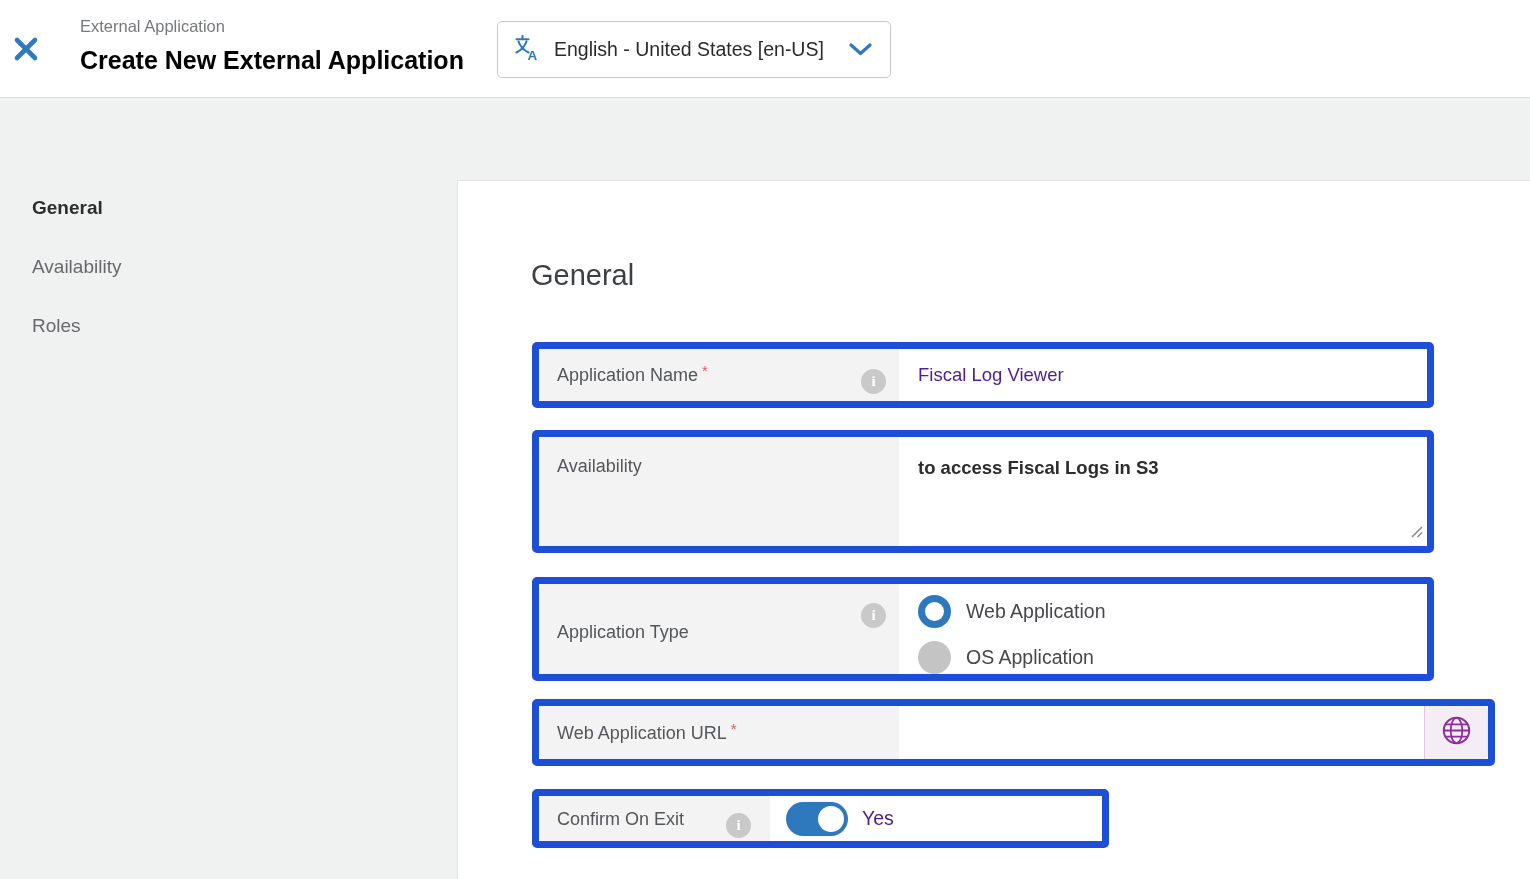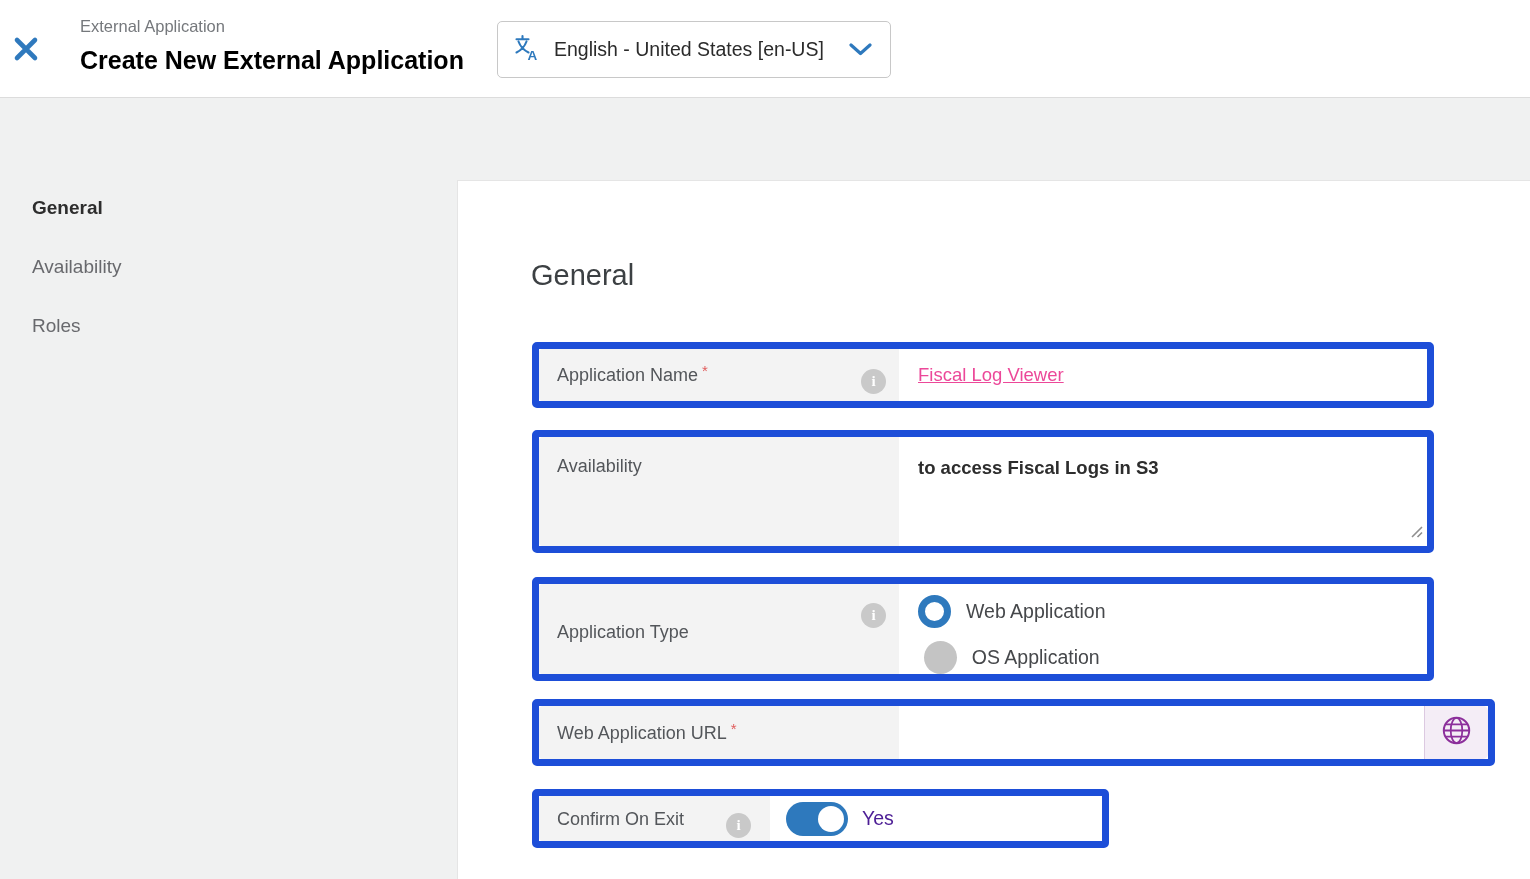--- a/index.html
+++ b/index.html
@@ -28,31 +28,31 @@
   
   .row { position:absolute; left:74px; background:#fff; border:7px solid #1d4ed8; border-radius:5px; display:flex; overflow:visible; }
   .row-label { background:#f3f3f3; flex:none; width:360px; position:relative; color:#53565a; font-size:18px; border-radius:4px 0 0 4px; }
   .row-label .lbl-txt { position:absolute; left:18px; white-space:nowrap; }
   .req { color:#e05c5c; font-size:15px; position:relative; top:-5px; margin-left:4px; }
   .info-icon { position:absolute; width:25px; height:25px; border-radius:50%; background:#c9c9c9; color:#fff; font-size:15px; font-weight:700; display:flex; align-items:center; justify-content:center; cursor:pointer; font-family:"Liberation Serif","DejaVu Serif",serif; }
 
   .row-name { top:161px; width:902px; height:66px; }
   .row-name .lbl-txt { top:50%; transform:translateY(-50%); }
   .row-name .info-icon { left:322px; top:20px; }
-  .row-name .row-value { display:flex; align-items:center; padding-left:19px; font-size:18.5px; color:#ec4899; flex:1; cursor:text;text-decoration:underline; }
+  .row-name .row-value { display:flex; align-items:center; padding-left:19px; font-size:18.5px; color:#4c1d95; flex:1; cursor:text; }
 
   .row-desc { top:249px; width:902px; height:123px; }
   .row-desc .lbl-txt { top:19px; }
   .row-desc .row-value { padding:20px 0 0 19px; font-size:18.5px; color:#2d2d2d; flex:1; cursor:text; position:relative;font-weight:bold; }
   .resize-handle { position:absolute; right:3px; bottom:3px; cursor:nwse-resize; }
 
   .row-type { top:396px; width:902px; height:104px; }
   .row-type .lbl-txt { top:38px; }
   .row-type .info-icon { left:322px; top:19px; }
-  .radio-col { padding:11px 0 0 19px; display:flex; flex-direction:column; gap:13px;align-items:center; }
+  .radio-col { padding:11px 0 0 19px; display:flex; flex-direction:column; gap:13px; }
   .radio-option { display:flex; align-items:center; gap:15px; cursor:pointer; }
   .radio { width:33px; height:33px; border-radius:50%; flex:none; }
   .radio.on { border:7.5px solid #2e79bd; background:#fff; }
   .radio.off { background:#c4c4c4; }
   .radio-lbl { font-size:19.5px; color:#46484b; white-space:nowrap; }
 
   .row-url { top:518px; width:963px; height:67px;gap:28px; }
   .row-url .lbl-txt { top:50%; transform:translateY(-50%); }
   .url-input { flex:1; border:none; outline:none; font-size:18.5px; color:#2d2d2d; padding-left:19px; font-family:inherit; background:#fff; }
   .globe-btn { flex:none; width:64px; background:#f4edf6; border-left:1px solid #dcc9e1; border-radius:0 5px 5px 0; display:flex; align-items:center; justify-content:center; cursor:pointer; }

